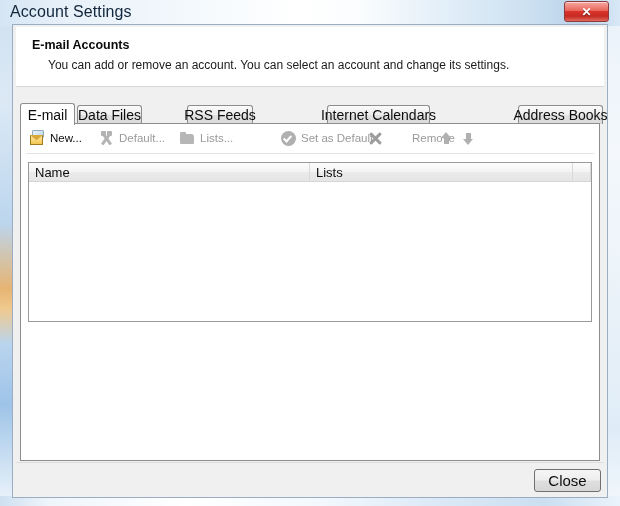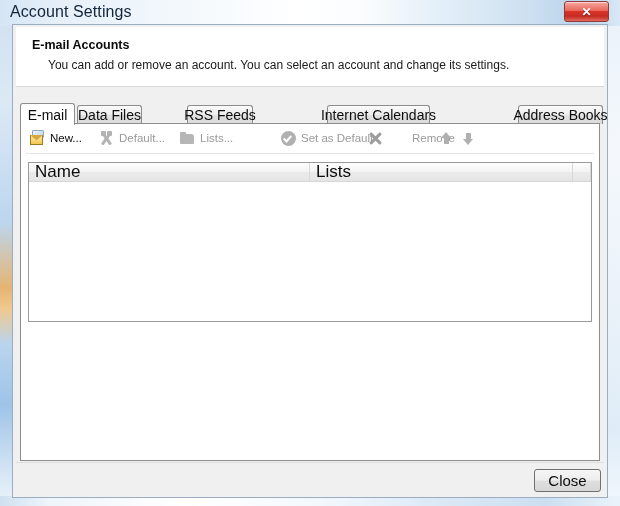--- a/index.html
+++ b/index.html
@@ -413,21 +413,21 @@
     border-bottom: 1px solid #d6d6d6;
     box-sizing: border-box;
   }
   .col-head {
     height: 18px;
     box-sizing: border-box;
     border-right: 1px solid #d9d9d9;
     display: flex;
     align-items: center;
     padding-left: 6px;
-    font-size: 17px;
+    font-size: 13px;
     color: #0c0c0c;
     white-space: nowrap;
     cursor: pointer;
   }
   #list-body {
     position: absolute;
     left: 0; top: 19px;
     right: 0; bottom: 0;
     background: #ffffff;
   }

